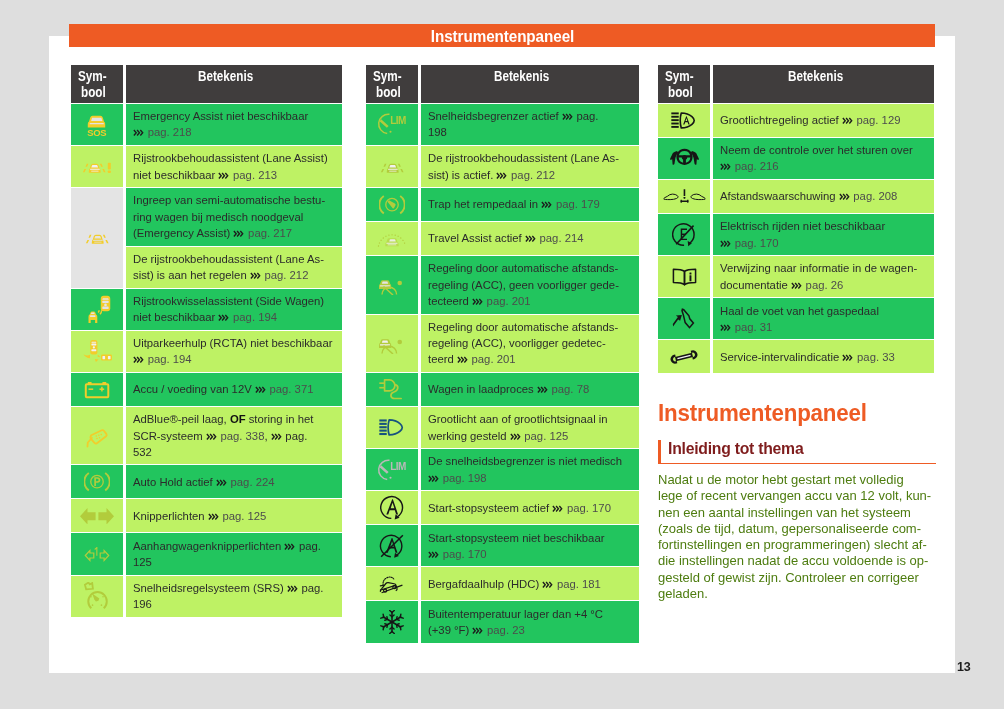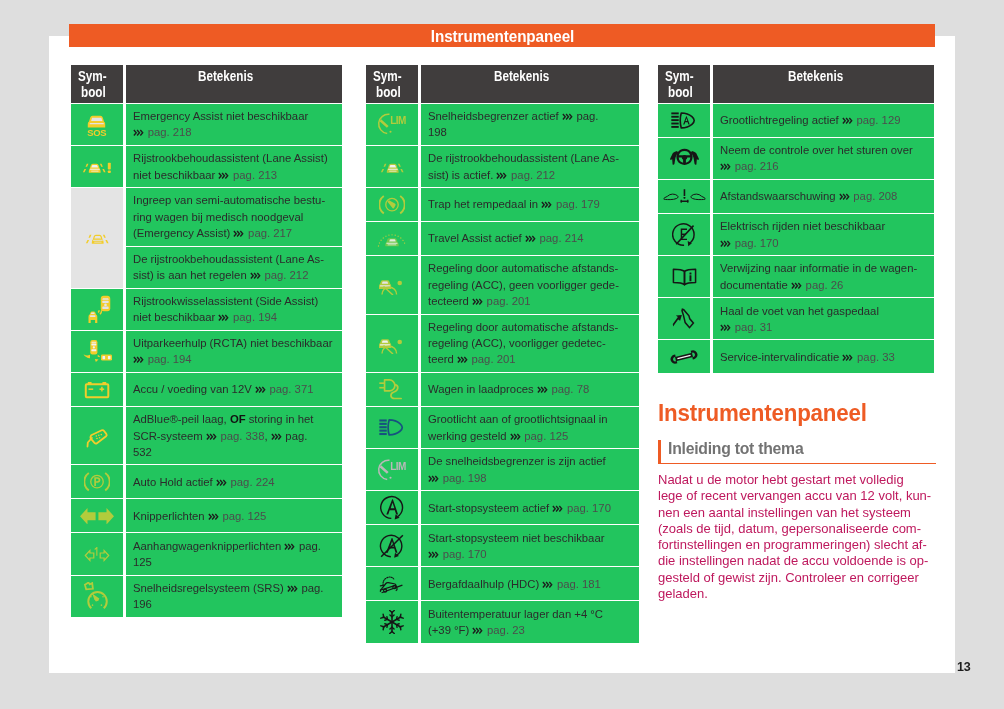--- a/index.html
+++ b/index.html
@@ -17,38 +17,38 @@
   #col3{left:658px;width:276px;}
 
   table.sym{border-collapse:separate;border-spacing:3px 1px;table-layout:fixed;margin:-1px -3px;}
   table.sym th{background:#403d3d;color:#fff;font-size:15px;font-weight:bold;text-align:center;
                padding:3px 6px 2px 5.5px;vertical-align:top;line-height:16.4px;height:23px;}
   table.sym th span{display:inline-block;transform:scaleX(.78);transform-origin:0 0;white-space:nowrap;}
   table.sym td{font-size:11.3px;color:#2b2b2b;vertical-align:middle;line-height:16.28px;}
   td.ic{width:52px;text-align:left;padding:0;height:33px;}
   td.tx{padding:4.3px 7px 4.3px 7px;}
   tr.a td{background:#22c55e;}
-  tr.b td{background:#22c55e;margin-top:24px;}
+  tr.b td{background:#bef264;margin-top:24px;}
   td.icspan{background:#e4e4e4 !important;}
   .pag{color:#4c4c4c;}
   .ln{display:block;white-space:nowrap;}
   .arr{display:inline-block;vertical-align:-0.5px;line-height:0;width:11.5px;height:7.4px;}
   .arr svg{display:inline-block;}
   b{font-weight:bold;color:#111;}
   svg{display:block;margin:0 auto;}
 
   
   #art{position:absolute;left:658px;top:402px;width:278px;}
   #art h1{margin:0;font-size:23.5px;line-height:23px;color:#ee5b24;font-weight:bold;letter-spacing:-.2px;
           transform:scaleX(.95);transform-origin:0 0;white-space:nowrap;}
   #art .sub{margin-top:15px;border-left:3px solid #ee5b24;border-bottom:1.2px solid #ee5b24;
-            padding:0 0 7px 7px;font-size:16px;line-height:17px;font-weight:bold;color:#737373;
+            padding:0 0 7px 7px;font-size:16px;line-height:17px;font-weight:bold;color:#7f1d1d;
             letter-spacing:-.25px;height:16px;}
   #art .sub span{display:inline-block;transform:scaleX(.985);transform-origin:0 0;white-space:nowrap;}
-  #art p{margin:8px 0 0 0;font-size:13px;line-height:16.3px;color:#be185d;}
+  #art p{margin:8px 0 0 0;font-size:13px;line-height:16.3px;color:#4d7c0f;}
   #art p .ln{display:block;white-space:nowrap;}
 </style>
 </head>
 <body>
 
 <div id="page"></div>
 <div id="titlebar">
     <span>Instrumentenpaneel</span>
   </div>
 <div id="pagenum">13</div>
@@ -176,21 +176,21 @@
                 <circle cx="45.0" cy="19.8" r="2.7"></circle>
                 <rect x="38.8" y="23.2" width="12.4" height="4.8" rx="1.1"></rect>
               </g>
               <g fill="none" stroke="#f2cd2b" stroke-width="2.9" stroke-linecap="butt">
                 <path d="M30.4 35.0 a6.4 6.4 0 0 0 1.8-4.4"></path>
                 <path d="M34.0 38.6 a11.6 11.6 0 0 0 3.2-8.0"></path>
               </g>
             </svg>
           </td>
           <td class="tx">
-            <span class="ln">Rijstrookwisselassistent (Side Assist)</span>
+            <span class="ln">Rijstrookwisselassistent (Side Wagen)</span>
             <span class="ln">niet beschikbaar <span class="arr"><svg viewBox="0 0 18 12" width="11.2" height="7.5">
                   <g fill="none" stroke="#1d1d1d" stroke-width="2.2" stroke-linecap="butt" stroke-linejoin="miter">
                     <path d="M1.4 1.6 L5.2 6.0 L1.4 10.4"></path>
                     <path d="M6.6 1.6 L10.4 6.0 L6.6 10.4"></path>
                     <path d="M11.8 1.6 L15.6 6.0 L11.8 10.4"></path>
                   </g>
                 </svg></span> <span class="pag">pag. 194</span></span>
           </td>
         </tr>
         <tr class="b">
@@ -622,21 +622,21 @@
                 <path d="M27.0 2.6 A18.0 18.0 0 1 0 22.4 41.0"></path>
               </g>
               <g fill="#b9b9b9">
                 <path d="M10.4 12.6 l14.8 13.2 -3.4 3.8 -14.8-13.2z"></path>
                 <circle cx="29.0" cy="37.5" r="2.1"></circle>
               </g>
               <text x="44" y="21" font-family="Liberation Sans,sans-serif" font-size="20" font-weight="bold" letter-spacing="-1.2" fill="#b9b9b9" text-anchor="middle">LIM</text>
             </svg>
           </td>
           <td class="tx">
-            <span class="ln">De snelheidsbegrenzer is zijn actief</span>
+            <span class="ln">De snelheidsbegrenzer is niet medisch</span>
             <span class="ln"><span class="arr"><svg viewBox="0 0 18 12" width="11.2" height="7.5">
                   <g fill="none" stroke="#1d1d1d" stroke-width="2.2" stroke-linecap="butt" stroke-linejoin="miter">
                     <path d="M1.4 1.6 L5.2 6.0 L1.4 10.4"></path>
                     <path d="M6.6 1.6 L10.4 6.0 L6.6 10.4"></path>
                     <path d="M11.8 1.6 L15.6 6.0 L11.8 10.4"></path>
                   </g>
                 </svg></span> <span class="pag">pag. 198</span></span>
           </td>
         </tr>
         <tr class="b">

